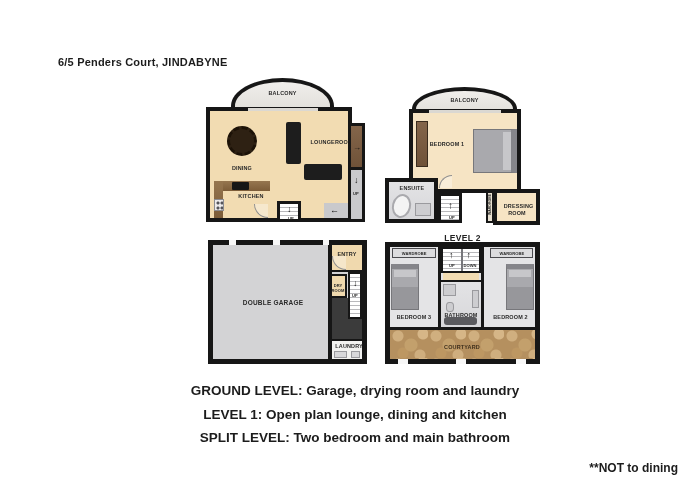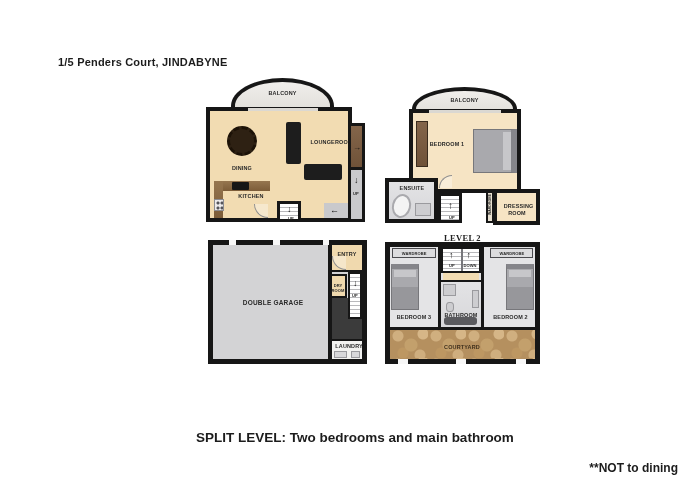--- a/index.html
+++ b/index.html
@@ -63,21 +63,21 @@
       radial-gradient(circle at 7px 8px,#55555a 0 1px, rgba(0,0,0,0) 2px),
       #eceaea; border:1px solid #8c8c90; }
   .appl { position:absolute; background:#d8d8da; border:1px solid #9a9a9e; }
   .rl { position:absolute; font-weight:bold; color:#2a2a2a; }
 </style>
 </head>
 <body>
 
 <div id="page">
 
-  <div class="abs b" style="left:58px; top:56px; font-size:11px; letter-spacing:.2px;">1/5 Penders Court, JINDABYNE</div>
+  <div class="abs b" style="left:58px; top:56px; font-size:11px; letter-spacing:.2px;">6/5 Penders Court, JINDABYNE</div>
 
   <div class="plan" style="left:200px; top:78px; width:196px; height:160px;">
     <div class="arch" style="left:31px; top:0; width:103px; height:33px;">
       <div class="rl t5 ctr nowrap" style="left:0; right:0; top:8px;">BALCONY</div>
     </div>
     <div class="body" style="left:6px; top:29px; width:146px; height:115px; background:#f2dcb2;">
 
       <div class="din-table" style="left:17px; top:15px;"></div>
       <div class="rl t5 ctr nowrap" style="left:8px; top:54px; width:48px;">DINING</div>
 
@@ -137,21 +137,21 @@
       <span class="arrow" style="left:7px; top:5px; font-size:10px;">↑</span>
       <div class="rl t4 ctr nowrap" style="left:-2px; top:18px; width:26px;">UP</div>
     </div>
 
     <div class="abs" style="left:103px; top:106px; width:8px; height:32px; background:#e9e1d1; border:2px solid #161616;">
     </div>
     <div class="rl t4 ctr nowrap" style="left:92px; top:119px; width:30px; transform:rotate(-90deg) scale(.5);">WARDROBE</div>
     <div class="body" style="left:110px; top:104px; width:47px; height:36px; background:#f6e4c4;">
       <div class="rl t5 ctr" style="left:3px; top:8px; width:34px; line-height:1.25;">DRESSING ROOM</div>
     </div>
-    <div class="plan-label t8" style="top:148px;font-family:Liberation Serif, serif;">LEVEL 2</div>
+    <div class="plan-label t8" style="top:148px;">LEVEL 2</div>
   </div>
 
   <div class="plan" style="left:205px; top:238px; width:162px; height:144px;">
     <div class="shell" style="left:3px; top:2px; width:159px; height:124px; background:#d3d3d5;">
 
       <div class="win" style="left:16px; top:-5px; width:7px; height:5px;"></div>
       <div class="win" style="left:60px; top:-5px; width:7px; height:5px;"></div>
       <div class="win" style="left:110px; top:-5px; width:6px; height:5px;"></div>
       <div class="rl t6 ctr nowrap" style="left:8px; top:54px; width:104px;">DOUBLE GARAGE</div>
 
@@ -223,17 +223,19 @@
         <div class="rl t4 ctr nowrap" style="left:0; right:0; top:1px;">WARDROBE</div>
       </div>
       <div class="bed" style="left:116px; top:17px; width:28px; height:46px; border-top:5px solid #85858a;">
         <div class="abs" style="left:2px; top:1px; right:2px; height:7px; background:#c7c7ca;"></div>
         <div class="abs" style="left:0; bottom:0; right:0; height:22px; background:#97979b;"></div>
       </div>
       <div class="rl t5 ctr nowrap" style="left:96px; top:67px; width:49px;">BEDROOM 2</div>
     </div>
   </div>
 
-  <div class="abs b ctr" style="left:10px; top:430px; width:690px; font-size:13.5px;">SPLIT LEVEL: Two bedrooms and main bathroom</div>
+  <div class="abs b ctr" style="left:10px; top:383px; width:690px; font-size:13.5px;">GROUND LEVEL: Garage, drying room and laundry</div>
+  <div class="abs b ctr" style="left:10px; top:407px; width:690px; font-size:13.5px;">LEVEL 1: Open plan lounge, dining and kitchen</div>
+  <div class="abs b ctr" style="left:10px; top:430px; width:690px; font-size:13.5px;">SPLIT LEVEL: Two bedroom and main bathroom</div>
 
   <div class="abs b" style="right:22px; top:461px; font-size:12px;">**NOT to dining</div>
 
 </div>
 
 </body></html>

